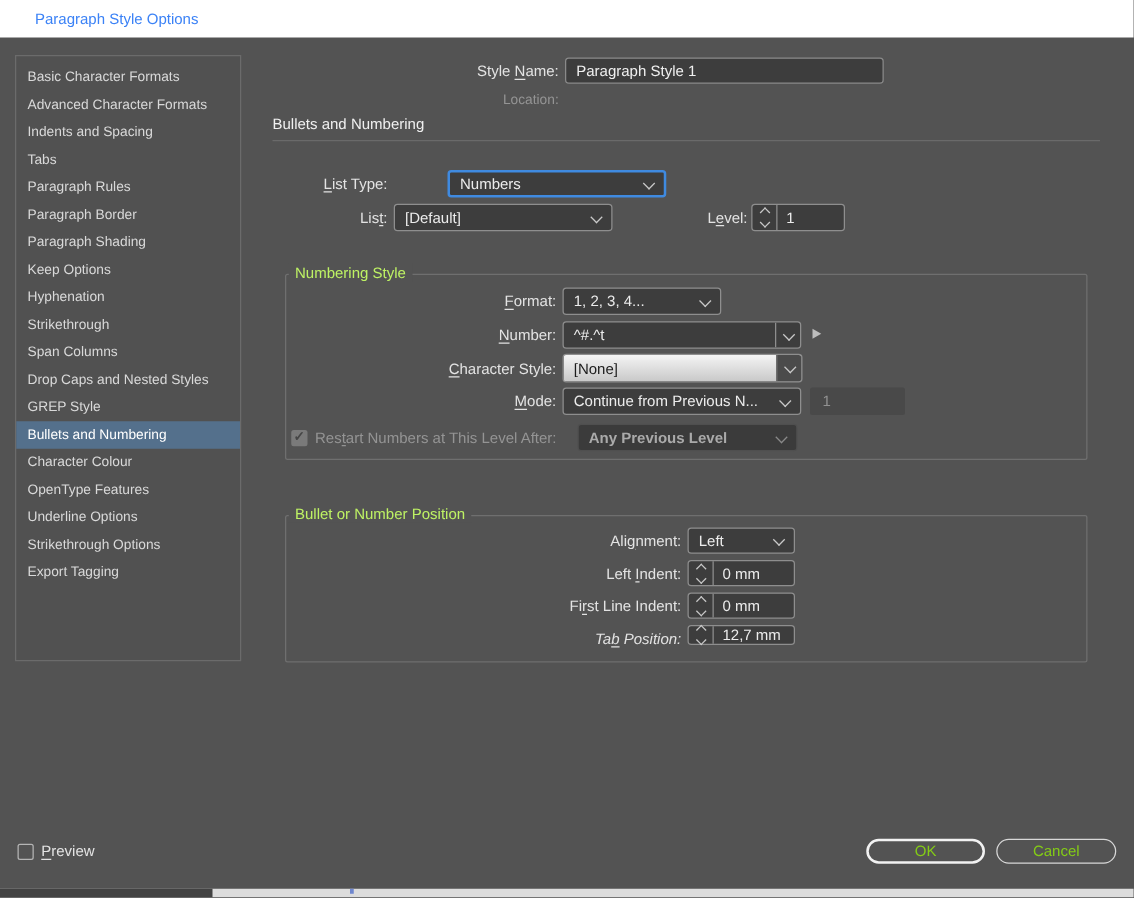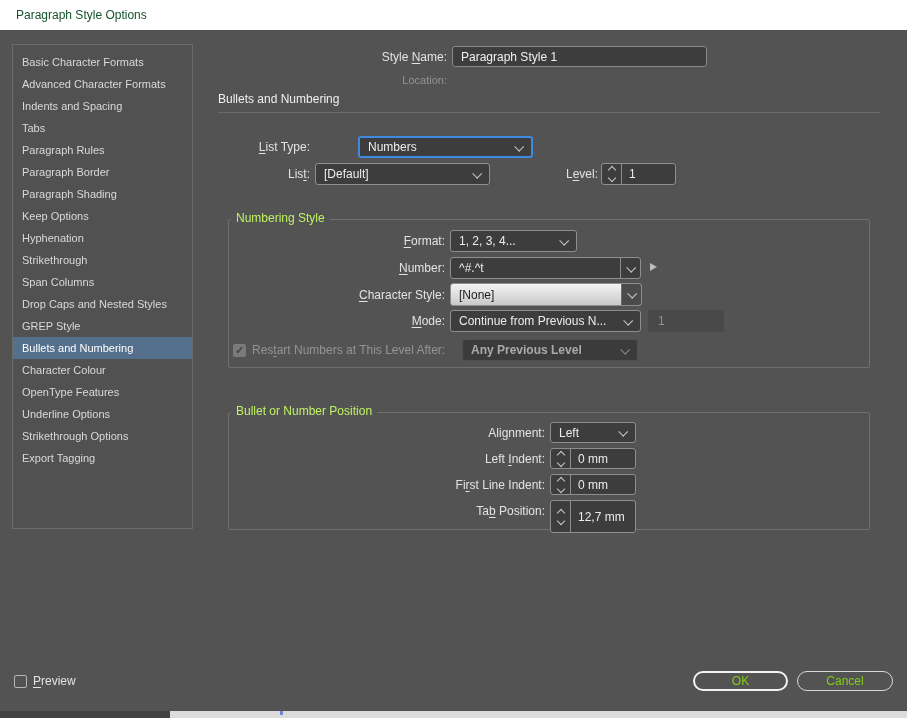--- a/index.html
+++ b/index.html
@@ -6,22 +6,22 @@
   html,body { width:907px; height:718px; }
   body {
     position:relative;
     background:#535353;
     font-family:"Liberation Sans", sans-serif;
     overflow:hidden;
   }
   .titlebar {
     position:absolute; top:0; left:0; width:907px; height:30px;
     background:#ffffff; display:flex; align-items:center;
-    padding-left:16px; box-sizing:border-box;
-    font-size:12px; color:#14532d;
+    padding-left:28px; box-sizing:border-box;
+    font-size:12px; color:#3b82f6;
   }
   .sidebar {
     position:absolute; left:12px; top:44px; width:181px; height:485px;
     border:1px solid #6b6b6b; box-sizing:border-box; padding-top:6px;
     background:#515151;
   }
   .side-item {
     height:22px; line-height:22px; padding-left:9px;
     font-size:11px; color:#d9d9d9; white-space:nowrap; cursor:default;
   }
@@ -263,24 +263,24 @@
   <span class="lbl">Fi<span class="mn">r</span>st Line Indent:</span>
 </div>
 <div class="spin" style="left:550px; top:474px; width:86px; height:21px;">
   <span class="arrs">
     <i class="arr-up"></i>
     <i class="arr-dn"></i>
   </span>
   <span class="val">0 mm</span>
 </div>
 
-<div class="row right" style="left:380px; top:500px; width:165px; height:21px;">
+<div class="row right" style="left:380px; top:500px; width:165px; height:21px;font-style:italic;">
   <span class="lbl">Ta<span class="mn">b</span> Position:</span>
 </div>
-<div class="spin" style="left:550px; top:500px; width:86px; height:33px;">
+<div class="spin" style="left:550px; top:500px; width:86px; height:16px;">
   <span class="arrs">
     <i class="arr-up"></i>
     <i class="arr-dn"></i>
   </span>
   <span class="val">12,7 mm</span>
 </div>
 
 <div class="row" style="left:14px; top:672px; height:18px; gap:6px;">
   <span class="cb unchecked"></span>
   <span class="lbl"><span class="mn">P</span>review</span>

